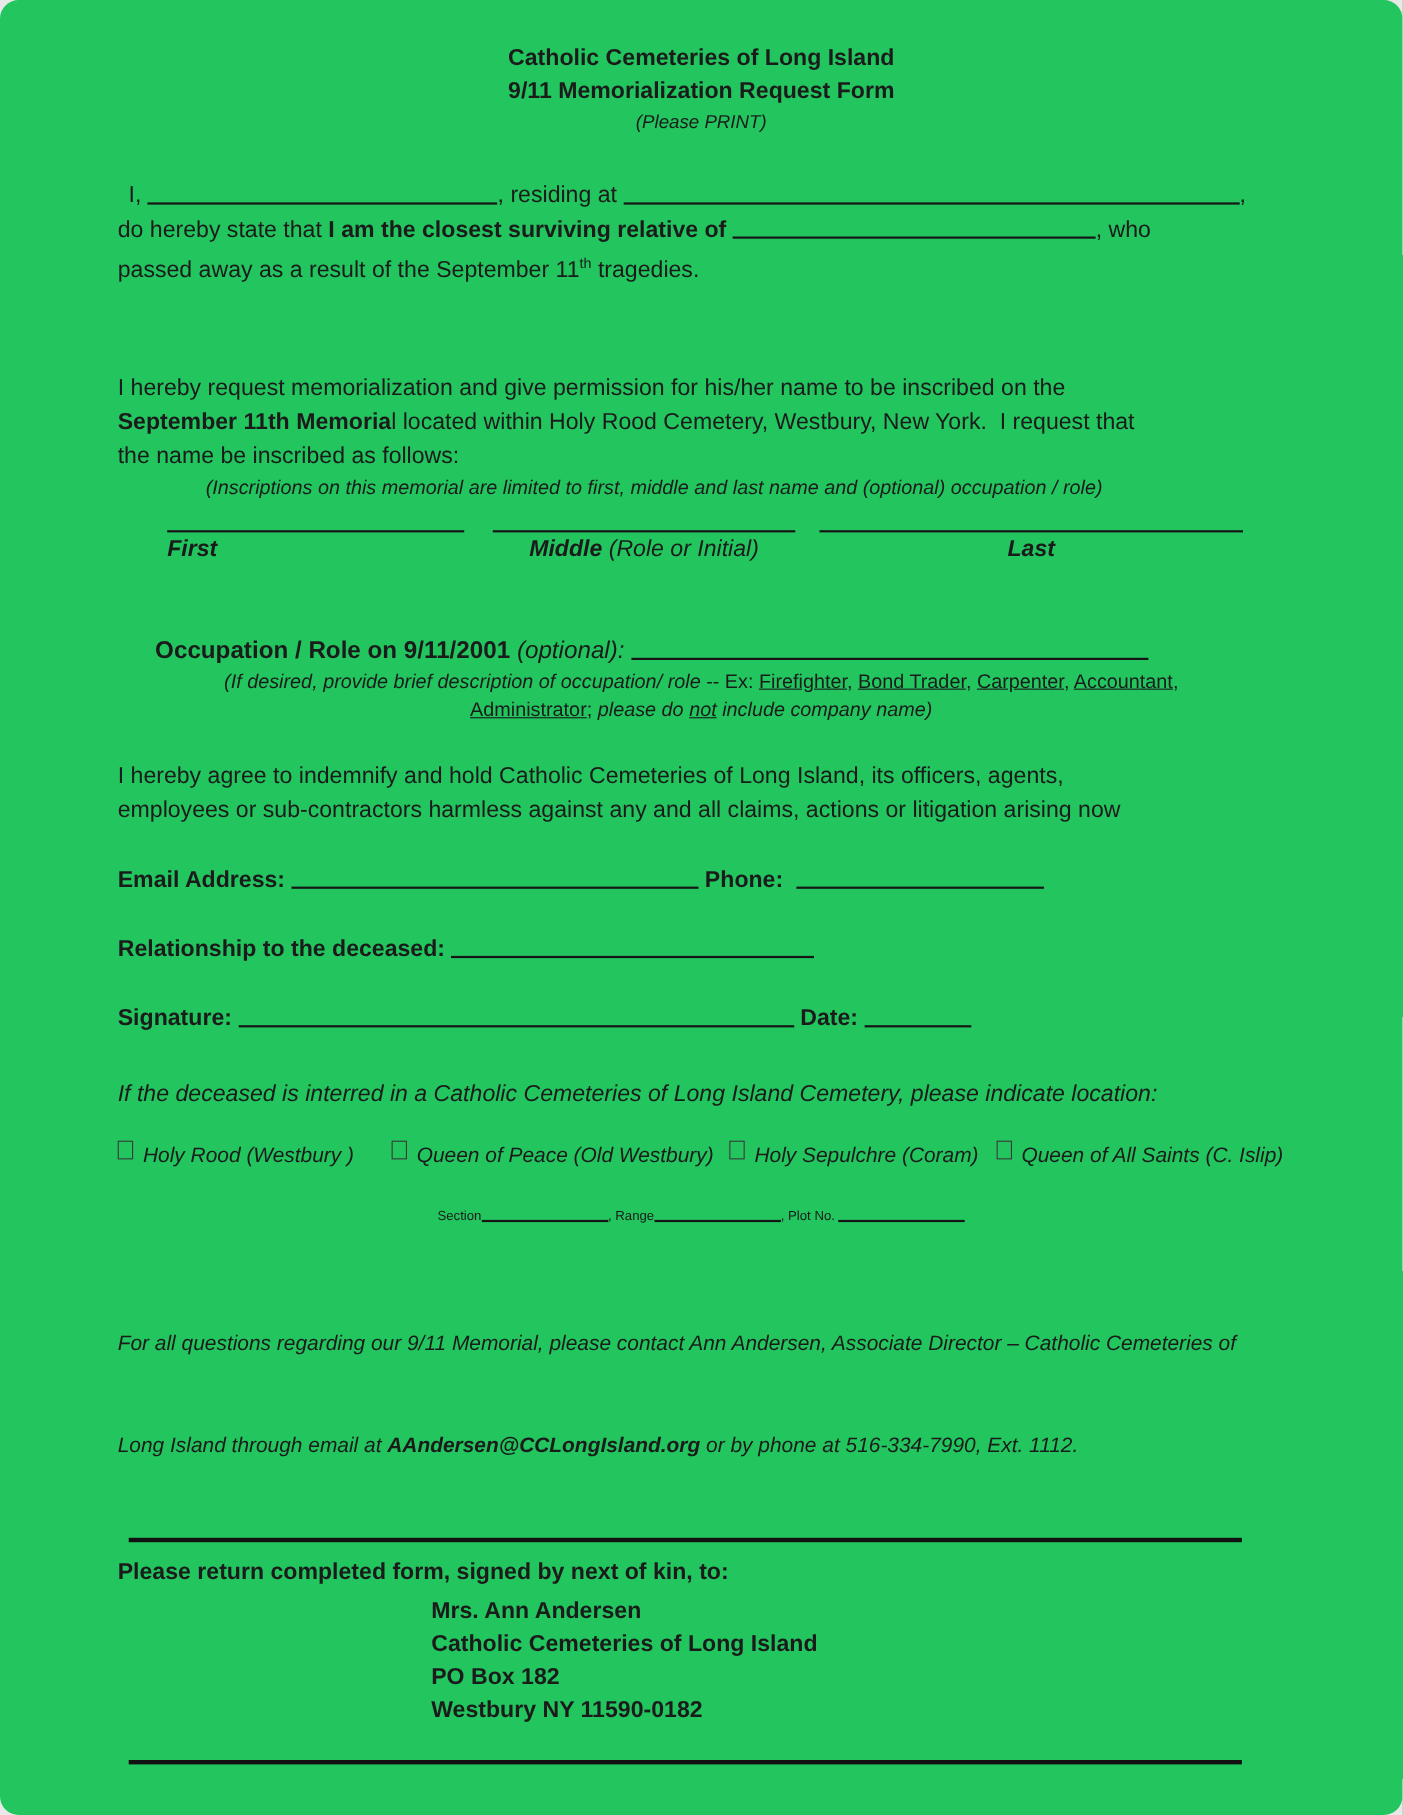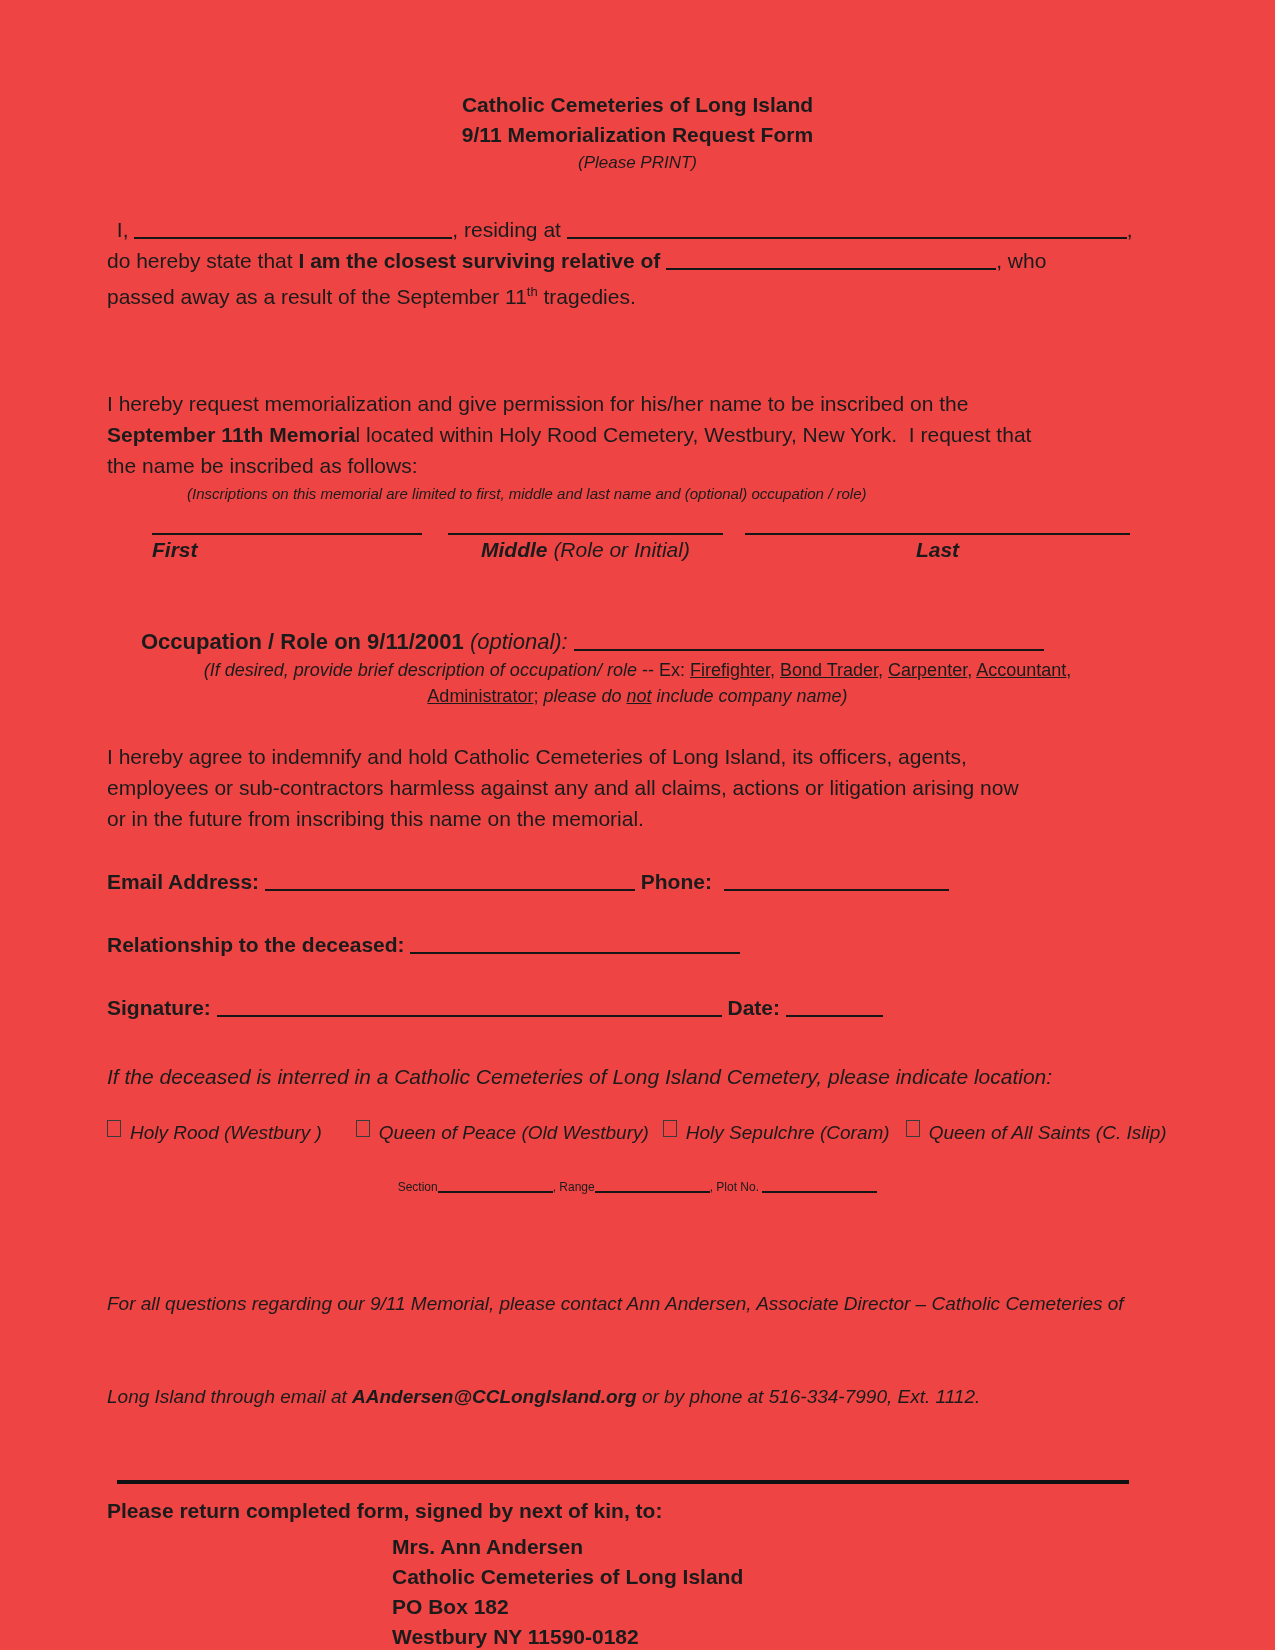--- a/index.html
+++ b/index.html
@@ -1,40 +1,41 @@
 <!DOCTYPE html>
 <html><head>
 <meta charset="utf-8">
 <style>
   html,body{margin:0;padding:0;background:#e8e8e8;}
   .page{
     position:relative;
     width:1275px;height:1650px;
     margin:0 auto;
-    background:#ef4444;
+    background:#22c55e;
     color:#1b1b1b;
     font-family:"Liberation Sans", sans-serif;
     font-size:21px;
     box-sizing:border-box;
-    padding:90px 107px 0 107px;
+    padding:38px 107px 0 107px;
     overflow:hidden;
+    border-radius:17px;
   }
   .center{text-align:center;}
   .t1,.t2{font-weight:bold;font-size:21px;line-height:30px;}
   .t3{font-style:italic;font-size:17px;line-height:26px;}
   .line{white-space:pre;line-height:31px;}
   .b{font-weight:bold;}
   .i{font-style:italic;}
   .u{text-decoration:underline;}
   sup{font-size:13px;}
   .bl{display:inline-block;border-bottom:2.5px solid #161616;height:15px;vertical-align:-2px;}
   .decl{margin-top:38px;}
   .decl .l1{padding-left:4px;}
   .request{margin-top:76px;}
-  .req-note{padding-left:80px;font-size:15px;font-style:italic;line-height:26px;white-space:pre;}
+  .req-note{padding-left:80px;font-size:18px;font-style:italic;line-height:26px;white-space:pre;}
   .name-row{margin-top:8px;margin-left:45px;display:flex;}
   .nb{display:inline-block;border-bottom:2.5px solid #161616;height:18px;}
   .nb1{width:270px;margin-right:26px;}
   .nb2{width:275px;margin-right:22px;}
   .nb3{width:385px;}
   .name-labels{margin-top:2px;margin-left:45px;display:flex;line-height:26px;}
   .nl1{width:270px;margin-right:26px;text-align:left;}
   .nl2{width:275px;margin-right:22px;text-align:center;}
   .nl3{width:385px;text-align:center;}
   .nl1,.nl3{font-weight:bold;font-style:italic;}
@@ -92,21 +93,20 @@
     <span class="nl3">Last</span>
   </div>
 
   <div class="occ-line"><span class="b">Occupation / Role on 9/11/2001</span><span class="i"> (optional): </span><span class="bl" style="width:470px"></span></div>
   <div class="occ-hint"><span class="i">(If desired, provide brief description of occupation/ role</span><span> -- Ex: </span><span class="u">Firefighter</span><span>, </span><span class="u">Bond Trader</span><span>, </span><span class="u">Carpenter</span><span>, </span><span class="u">Accountant</span><span>,</span></div>
   <div class="occ-hint"><span class="u">Administrator</span><span>; </span><span class="i">please do </span><span class="i u">not</span><span class="i"> include company name)</span></div>
 
   <div class="indemnity">
     <div class="line">I hereby agree to indemnify and hold Catholic Cemeteries of Long Island, its officers, agents,</div>
     <div class="line">employees or sub-contractors harmless against any and all claims, actions or litigation arising now</div>
-    <div class="line">or in the future from inscribing this name on the memorial.</div>
   </div>
 
   <div class="line f-email"><span class="b">Email Address: </span><span class="bl" style="width:370px"></span><span class="b"> Phone:  </span><span class="bl" style="width:225px"></span></div>
 
   <div class="line f-rel"><span class="b">Relationship to the deceased: </span><span class="bl" style="width:330px"></span></div>
 
   <div class="line f-sig"><span class="b">Signature: </span><span class="bl" style="width:505px"></span><span class="b"> Date: </span><span class="bl" style="width:97px"></span></div>
 
   <div class="prompt">If the deceased is interred in a Catholic Cemeteries of Long Island Cemetery, please indicate location:</div>
 

